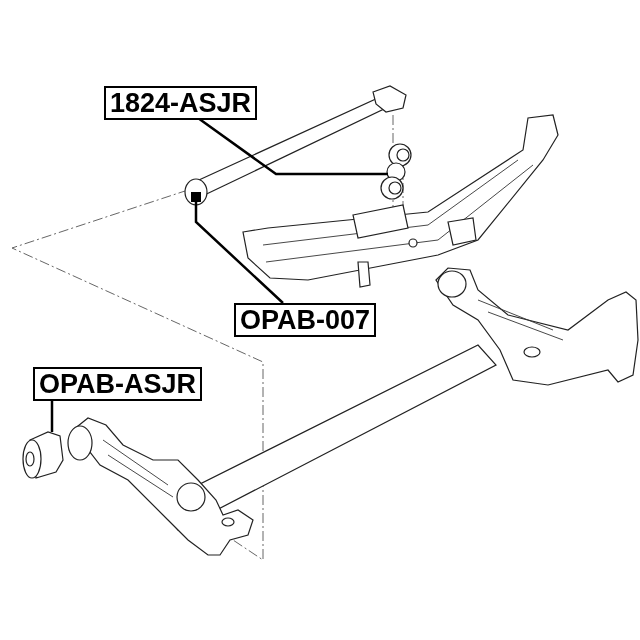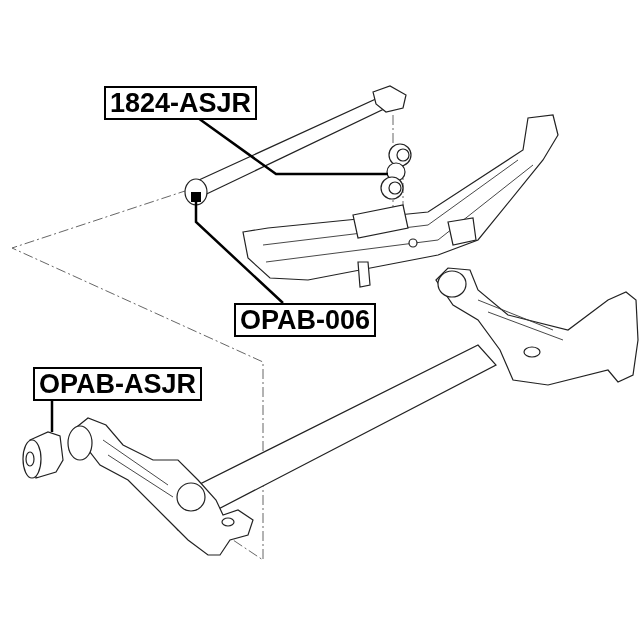--- a/index.html
+++ b/index.html
@@ -77,15 +77,15 @@
       <ellipse class="part" cx="24" cy="459" rx="9" ry="19"></ellipse>
       <ellipse class="part" cx="22" cy="459" rx="4" ry="7"></ellipse>
     </g>
 
     <path class="leader" d="M190 118 L268 174 L380 174"></path>
     <path class="leader" d="M188 202 L188 222 L275 303"></path>
     <path class="leader" d="M44 400 L44 432"></path>
   </svg>
 
   <div class="label" style="left:96px; top:86px;">1824-ASJR</div>
-  <div class="label" style="left:226px; top:303px;">OPAB-006</div>
+  <div class="label" style="left:226px; top:303px;">OPAB-007</div>
   <div class="label" style="left:12px; top:367px;margin-left:13px;">OPAB-ASJR</div>
 </div>
 
 </body></html>

